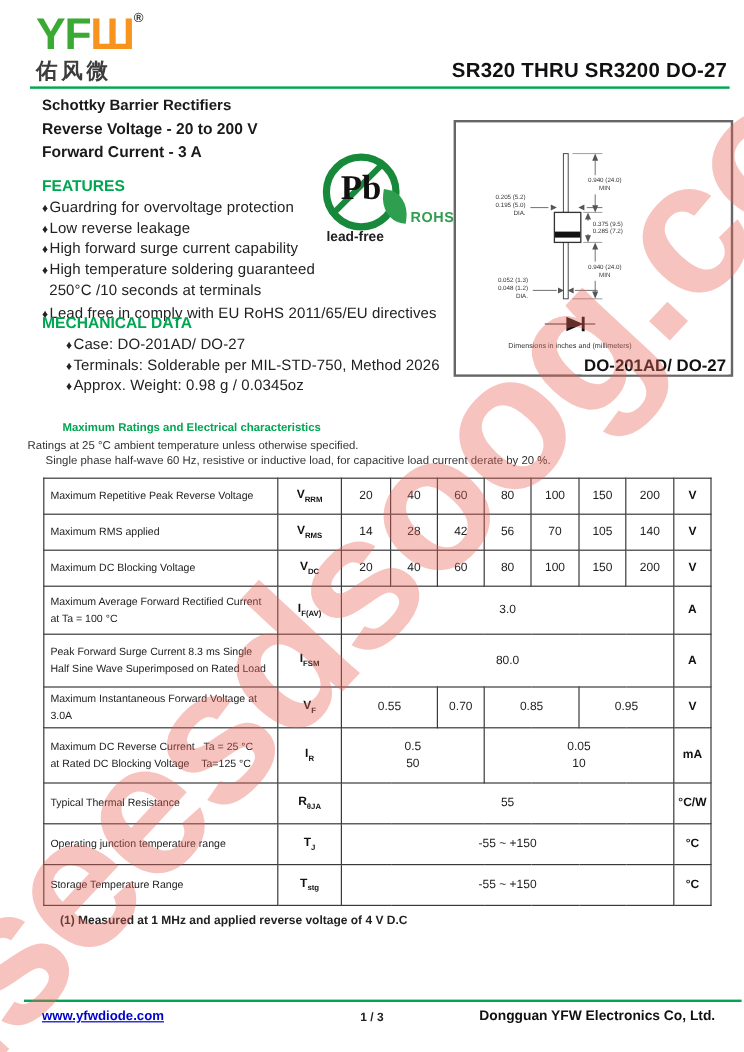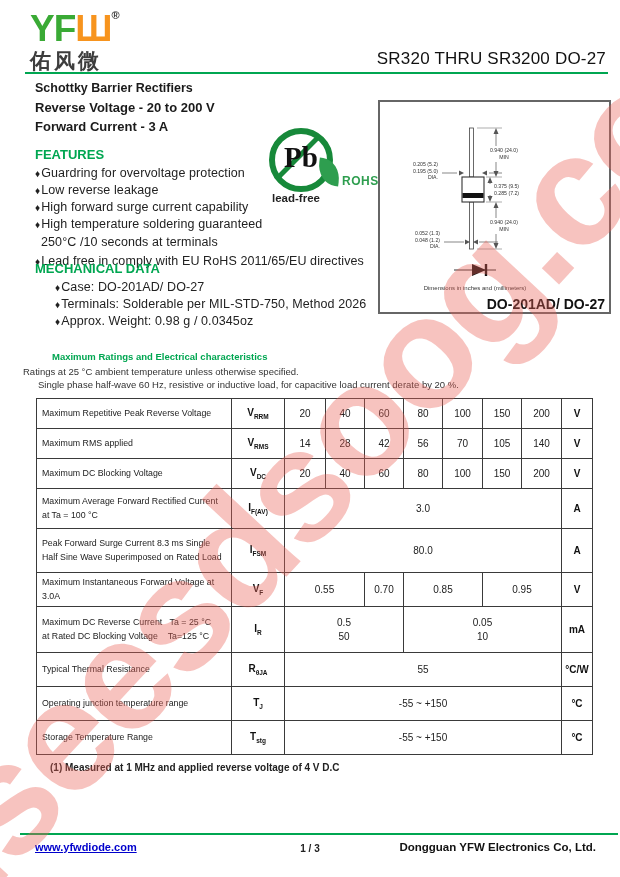--- a/index.html
+++ b/index.html
@@ -6,22 +6,22 @@
   body{
     width:620px;height:877px;position:relative;background:#fff;overflow:hidden;
     font-family:"Liberation Sans","DejaVu Sans",sans-serif;color:#1a1a1a;
   }
   
   .logo{position:absolute;left:30px;top:10px;line-height:1;}
   .logo .mark{font-size:37px;font-weight:bold;letter-spacing:-1px;}
   .logo .yf{color:#3aaa35;}
   .logo .u{color:#f7941e;}
   .logo .reg{font-size:11px;color:#333;vertical-align:top;font-weight:bold;}
-  .logo .cn{font-size:21px;font-weight:bold;color:#3d3d3d;letter-spacing:3px;margin-top:3px;}
-  .part-title{position:absolute;right:14px;top:49px;font-size:17px;font-weight:normal;color:#111;letter-spacing:0.2px;}
+  .logo .cn{font-size:18px;font-weight:bold;color:#3d3d3d;letter-spacing:3px;margin-top:3px;}
+  .part-title{position:absolute;right:14px;top:49px;font-size:17px;font-weight:bold;color:#111;letter-spacing:0.2px;}
   .rule-top{position:absolute;left:25px;top:72px;width:583px;border-top:2px solid #00a651;}
   
   .leftcol{position:absolute;left:35px;top:81px;width:350px;}
   .family{font-size:12.5px;font-weight:bold;margin-bottom:5px;}
   .bigline{font-size:13px;font-weight:bold;margin-bottom:4px;}
   .sec-title{font-size:13px;font-weight:bold;color:#00a651;margin:13px 0 4px 0;}
   .feat-item{font-size:12.5px;color:#222;margin-bottom:3px;letter-spacing:0.1px;}
   .feat-item .b{font-size:10px;margin-right:1px;}
   .feat-item.nb{padding-left:6px;margin-top:4px;margin-bottom:5px;}
   .feat-item.last{margin-top:4px;}

